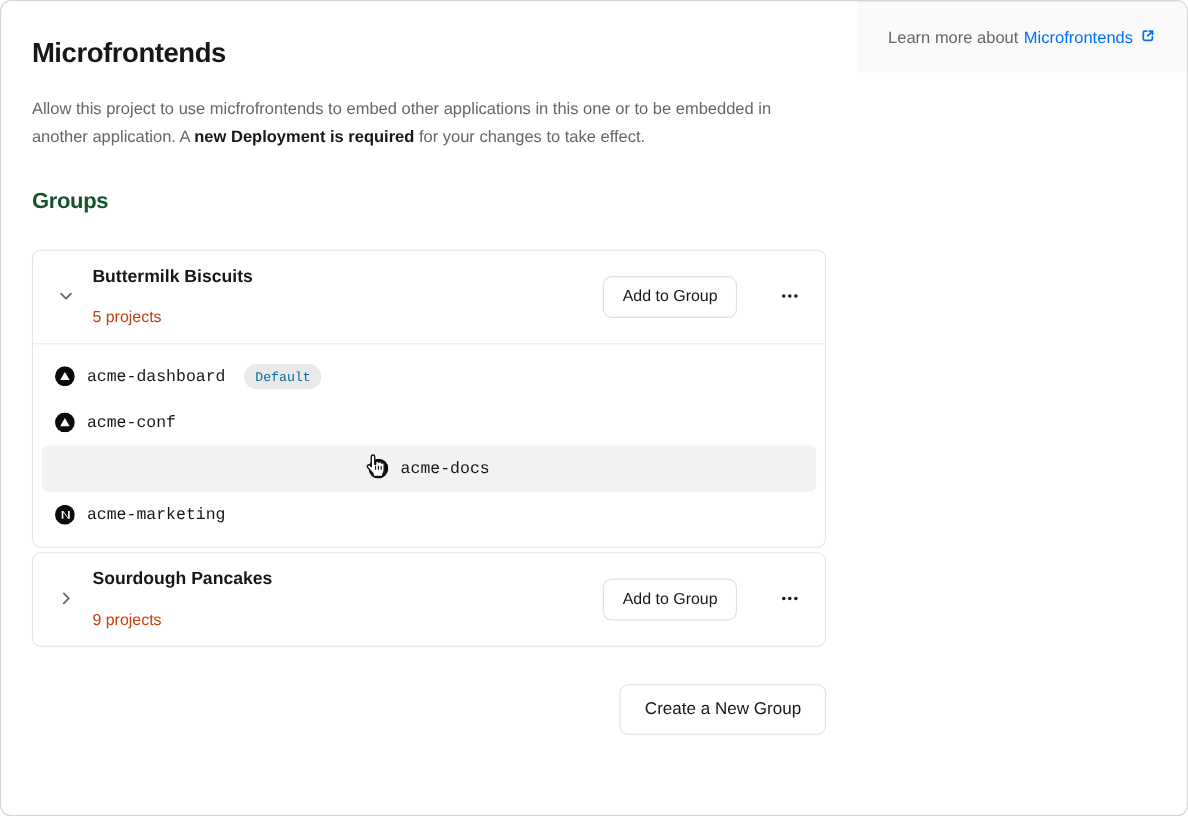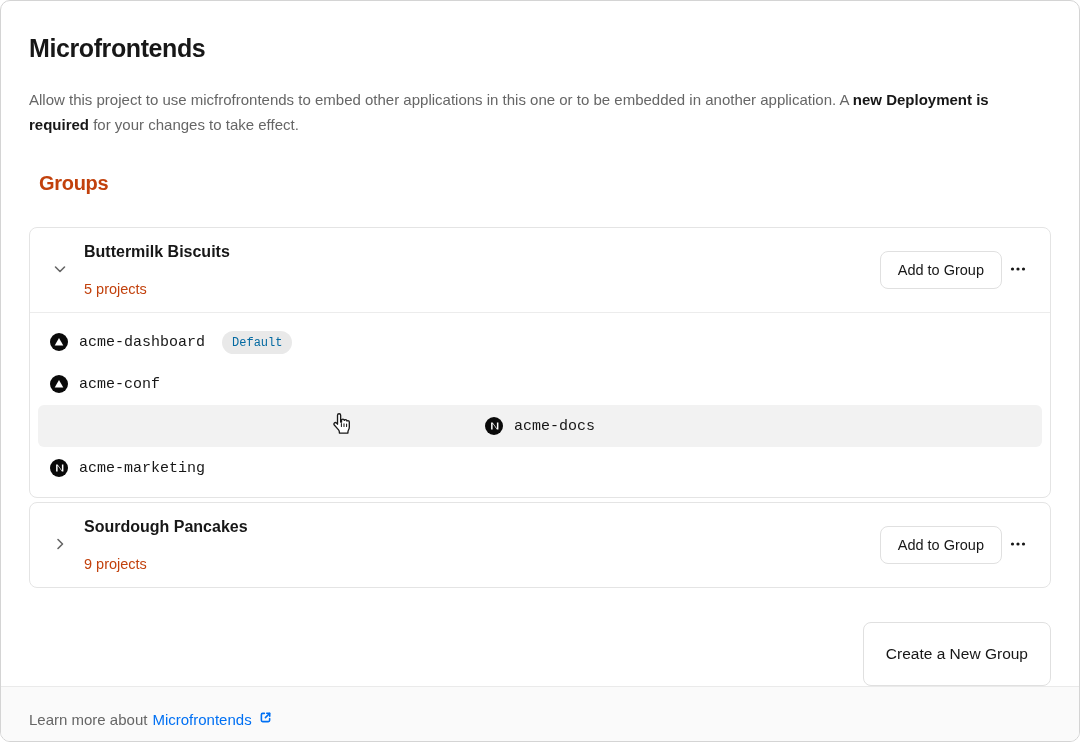--- a/index.html
+++ b/index.html
@@ -10,21 +10,21 @@
     width: 1080px;
     height: 742px;
   }
   .page {
     width: 1080px;
     height: 742px;
     background: #ffffff;
     border: 1px solid #d4d4d4;
     border-radius: 10px;
     display: flex;
-    flex-direction: column;
+    flex-direction: row;
     overflow: hidden;
   }
   .content {
     flex: 1;
     padding: 32px 28px 0 28px;
   }
   h1.page-title {
     font-size: 25px;
     font-weight: 700;
     letter-spacing: -0.4px;
@@ -40,22 +40,21 @@
   p.description .strong {
     color: #171717;
     font-weight: 700;
   }
   h2.groups-heading {
     margin-top: 33px;
     font-size: 20px;
     font-weight: 700;
     letter-spacing: -0.3px;
     line-height: 27px;
-    color: #c2410c;
-    margin-left: 10px;
+    color: #14532d;
   }
   .card {
     margin-top: 30px;
     border: 1px solid #e4e4e4;
     border-radius: 8px;
     background: #ffffff;
   }
   .card + .card { margin-top: 4px; }
   .card-header {
     display: flex;
@@ -84,37 +83,37 @@
   }
   .group-count {
     font-size: 14.5px;
     line-height: 22px;
     color: #c2410c;
   }
   .header-right {
     margin-left: auto;
     display: flex;
     align-items: center;
-    gap: 0;
+    gap: 32px;
   }
   .btn {
     background: #ffffff;
     border: 1px solid #e0e0e0;
     border-radius: 8px;
     height: 38px;
     padding: 0 17px;
     font-family: inherit;
     font-size: 14.5px;
     font-weight: 500;
     color: #171717;
     cursor: pointer;
     white-space: nowrap;
   }
   .btn-lg {
-    height: 64px;
+    height: 46px;
     padding: 0 22px;
     font-size: 15.5px;
   }
   .dots-btn {
     background: none;
     border: none;
     width: 32px;
     height: 32px;
     display: flex;
     align-items: center;

